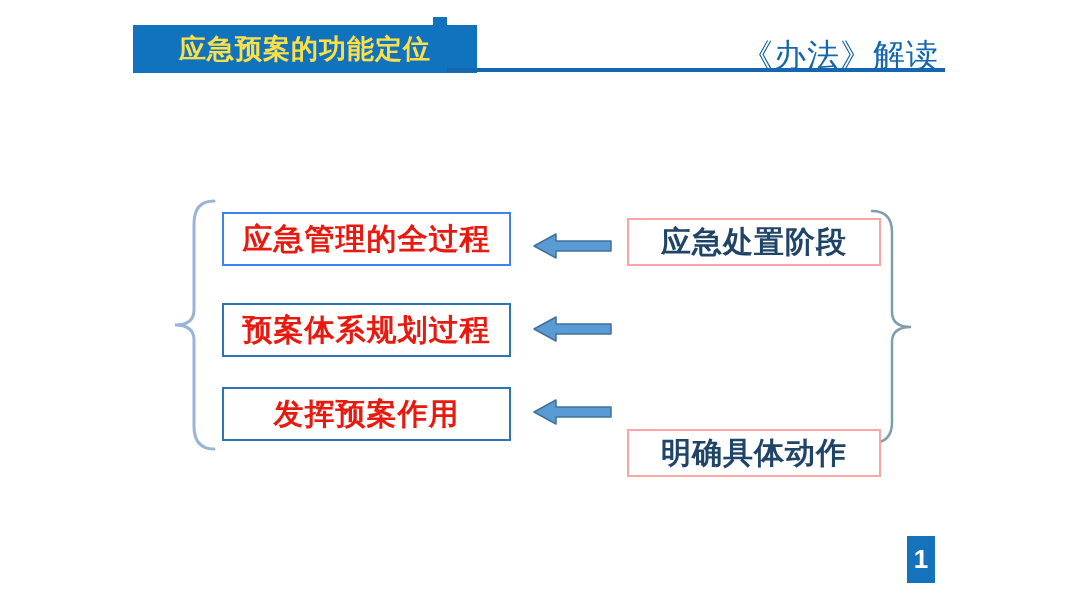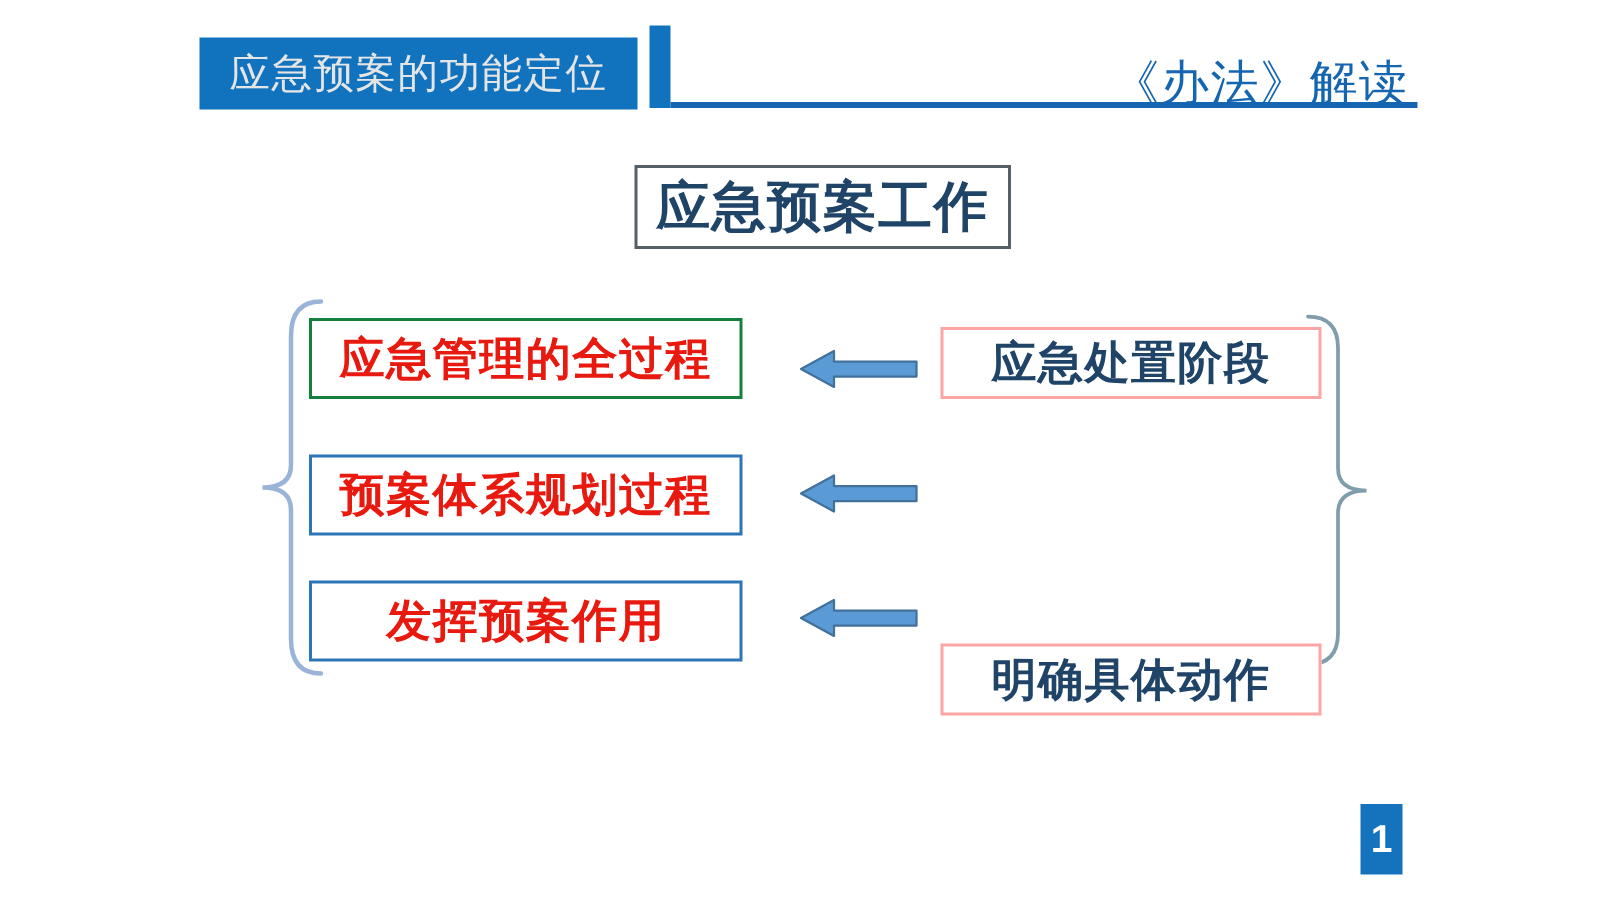--- a/index.html
+++ b/index.html
@@ -2,22 +2,22 @@
 <html><head>
 <meta charset="utf-8">
 <style>
   html,body{margin:0;padding:0;background:#fff;}
   .slide{
     position:relative;width:1080px;height:608px;background:#ffffff;
     font-family:"Liberation Sans","DejaVu Sans",sans-serif;overflow:hidden;
   }
   
   .hdr-box{
-    position:absolute;left:133px;top:25px;width:292px;height:48px;
-    background:#1173BE;color:#e5e5e5;font-size:27px;font-weight:normal;
+    position:absolute;left:133px;top:25px;width:344px;height:48px;
+    background:#1173BE;color:#fde047;font-size:27px;font-weight:bold;
     display:flex;align-items:center;justify-content:center;letter-spacing:1px;
   }
   .hdr-bar{
     position:absolute;left:433px;top:17px;width:14px;height:55px;background:#1173BE;
   }
   .hdr-line{
     position:absolute;left:447px;top:68px;width:498px;height:4px;background:#1566B0;
   }
   .hdr-right{
     position:absolute;left:740px;top:34px;width:200px;height:32px;
@@ -29,21 +29,21 @@
     border:2px solid #555f66;background:#ffffff;
     color:#1F4467;font-size:36px;font-weight:bold;
     display:flex;align-items:center;justify-content:center;letter-spacing:1px;
   }
   
   .box{
     position:absolute;background:#ffffff;display:flex;align-items:center;justify-content:center;
     font-weight:bold;letter-spacing:1px;
   }
   .box-left{
-    left:206px;width:285px;height:50px;border:2px solid #15803d;
+    left:222px;width:285px;height:50px;border:2px solid #3b82f6;
     color:#E8190F;font-size:30px;
   }
   .box-right{
     left:627px;width:250px;height:44px;border:2px solid #fca5a5;
     color:#1F4467;font-size:30px;
   }
   .arrow{position:absolute;left:533px;width:80px;height:26px;}
   
   .brace{position:absolute;}
   
@@ -63,21 +63,20 @@
 </head>
 <body>
 
 <div class="slide">
 
   <div class="hdr-box">应急预案的功能定位</div>
   <div class="hdr-bar"></div>
   <div class="hdr-line"></div>
   <div class="hdr-right">《办法》解读</div>
 
-  <div class="main-title">应急预案工作</div>
 
   <svg class="brace" style="left:170px;top:198px;" width="48" height="254" viewBox="0 0 48 254">
     <path d="M 44 3 Q 24 3 24 26 L 24 112 Q 24 127 5 127 Q 24 127 24 142 L 24 228 Q 24 251 44 251" fill="none" stroke="#9AB4D8" stroke-width="3" stroke-linecap="round"></path>
   </svg>
 
   <svg class="brace" style="left:868px;top:208px;" width="48" height="238" viewBox="0 0 48 238">
     <path d="M 4 3 Q 24 3 24 24 L 24 104 Q 24 119 43 119 Q 24 119 24 134 L 24 214 Q 24 235 4 235" fill="none" stroke="#7F9DAB" stroke-width="2.5" stroke-linecap="round"></path>
   </svg>
 
   <div class="box box-left" style="top:212px;">应急管理的全过程</div>

